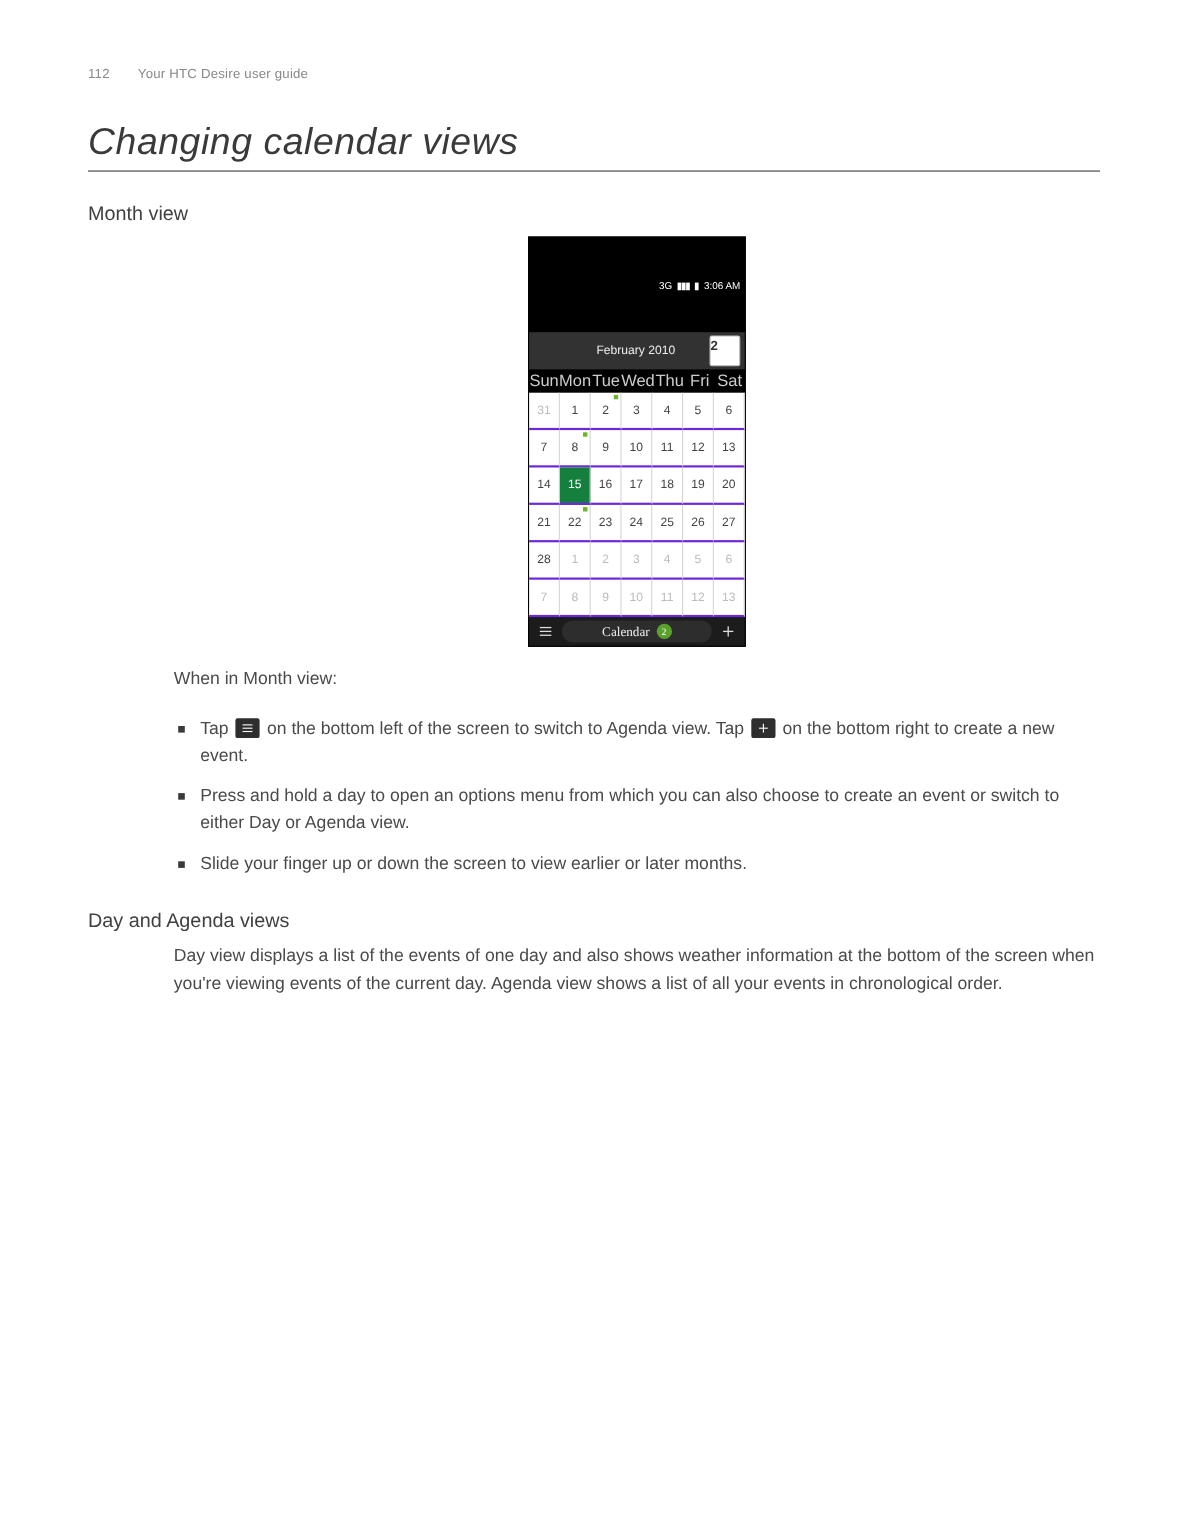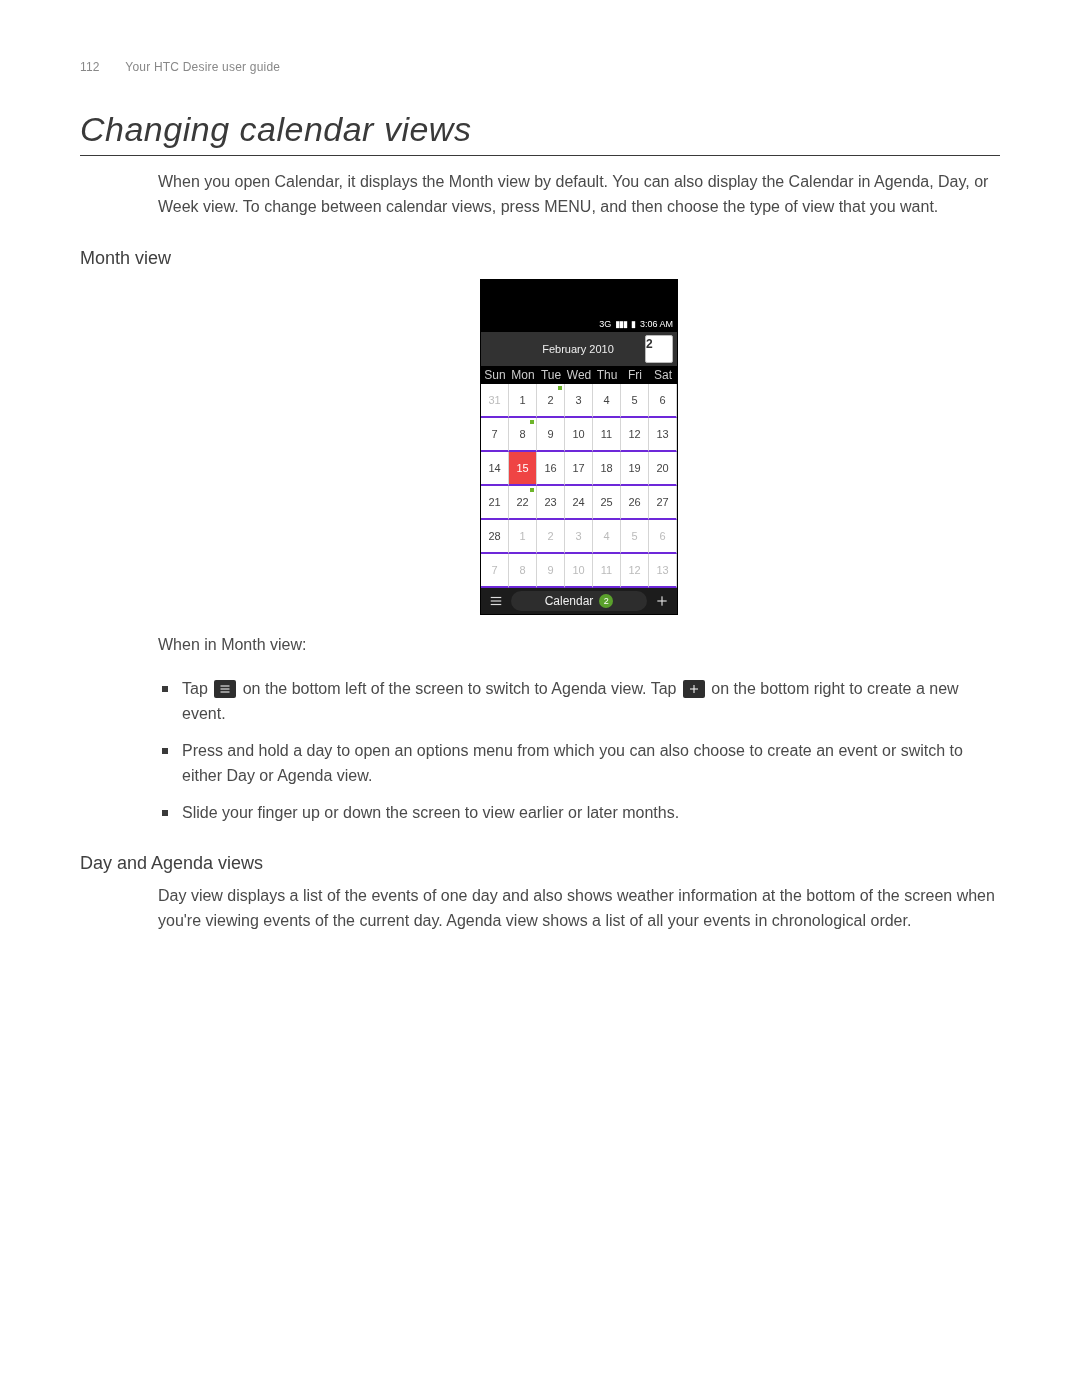--- a/index.html
+++ b/index.html
@@ -119,72 +119,74 @@
   }
   .status-bar .sig { letter-spacing:-1px; }
   .month-header {
     background: #323232;
     color: #eee;
     display: flex;
     align-items: center;
     justify-content: space-between;
     padding: 3px 4px;
     font-size: 11px;
+    margin-top: 34px;
   }
   .month-header .title { flex: 1; text-align: center; }
   .tear-cal {
     width: 26px; height: 26px;
     background: #fff;
     border: 1px solid #bbb;
     position: relative;
     border-radius: 2px;
     overflow: hidden;
   }
   .tear-cal .top { height: 8px; background: #c22; }
   .tear-cal .num { font-size: 12px; text-align:center; color:#333; font-weight:bold; line-height:16px;}
   .dow-row {
     display: grid;
     grid-template-columns: repeat(7, 1fr);
     background: #000;
     color: #ccc;
-    font-size: 12px;
+    font-size: 15px;
     text-align: center;
   }
   .dow-row > div { padding: 2px 0; }
   .cal-grid {
     display: grid;
     grid-template-columns: repeat(7, 1fr);
     grid-auto-rows: 34px;
     background: #fff;
   }
   .cal-cell {
     border-right: 1px solid #d5d5d5;
     border-bottom: 2px solid #6d28d9;
     font-size: 11px;
     color: #444;
     position: relative;
     display: flex;
     align-items: center;
     justify-content: center;
   }
   .cal-cell.dim { color: #bbb; }
-  .cal-cell.selected { background: #ef4444; color: #fff; }
+  .cal-cell.selected { background: #15803d; color: #fff; }
   .cal-cell .mark {
     position: absolute;
     top: 2px; right: 2px;
     width: 4px; height: 4px;
     background: #6db52a;
   }
   .bottom-bar {
     height: 26px;
     background: #1c1c1c;
     display: flex;
     align-items: center;
     color: #eee;
     font-size: 12px;
+    font-family: Liberation Serif, serif;
   }
   .bottom-bar .bb-left, .bottom-bar .bb-right {
     width: 30px;
     display:flex; align-items:center; justify-content:center;
   }
   .bottom-bar .bb-center {
     flex:1;
     background: #2d2d2d;
     border-radius: 12px;
     height: 20px;
@@ -203,23 +205,20 @@
 <div class="page">
 
   <div class="header-line">
     <span class="pgnum">112</span>
     <span>Your HTC Desire user guide</span>
   </div>
 
   <h1 class="section-title">Changing calendar views</h1>
   <hr class="rule">
 
-  <div class="body-block">
-    <p class="body">When you open Calendar, it displays the Month view by default. You can also display the Calendar in Agenda, Day, or Week view. To change between calendar views, press MENU, and then choose the type of view that you want.</p>
-  </div>
 
   <h2 class="subhead">Month view</h2>
 
   <div class="body-block">
 
     <div class="phone-wrap">
       <div class="phone">
         <div class="status-bar">
           <span>3G</span>
           <span class="sig">▮▮▮</span>

